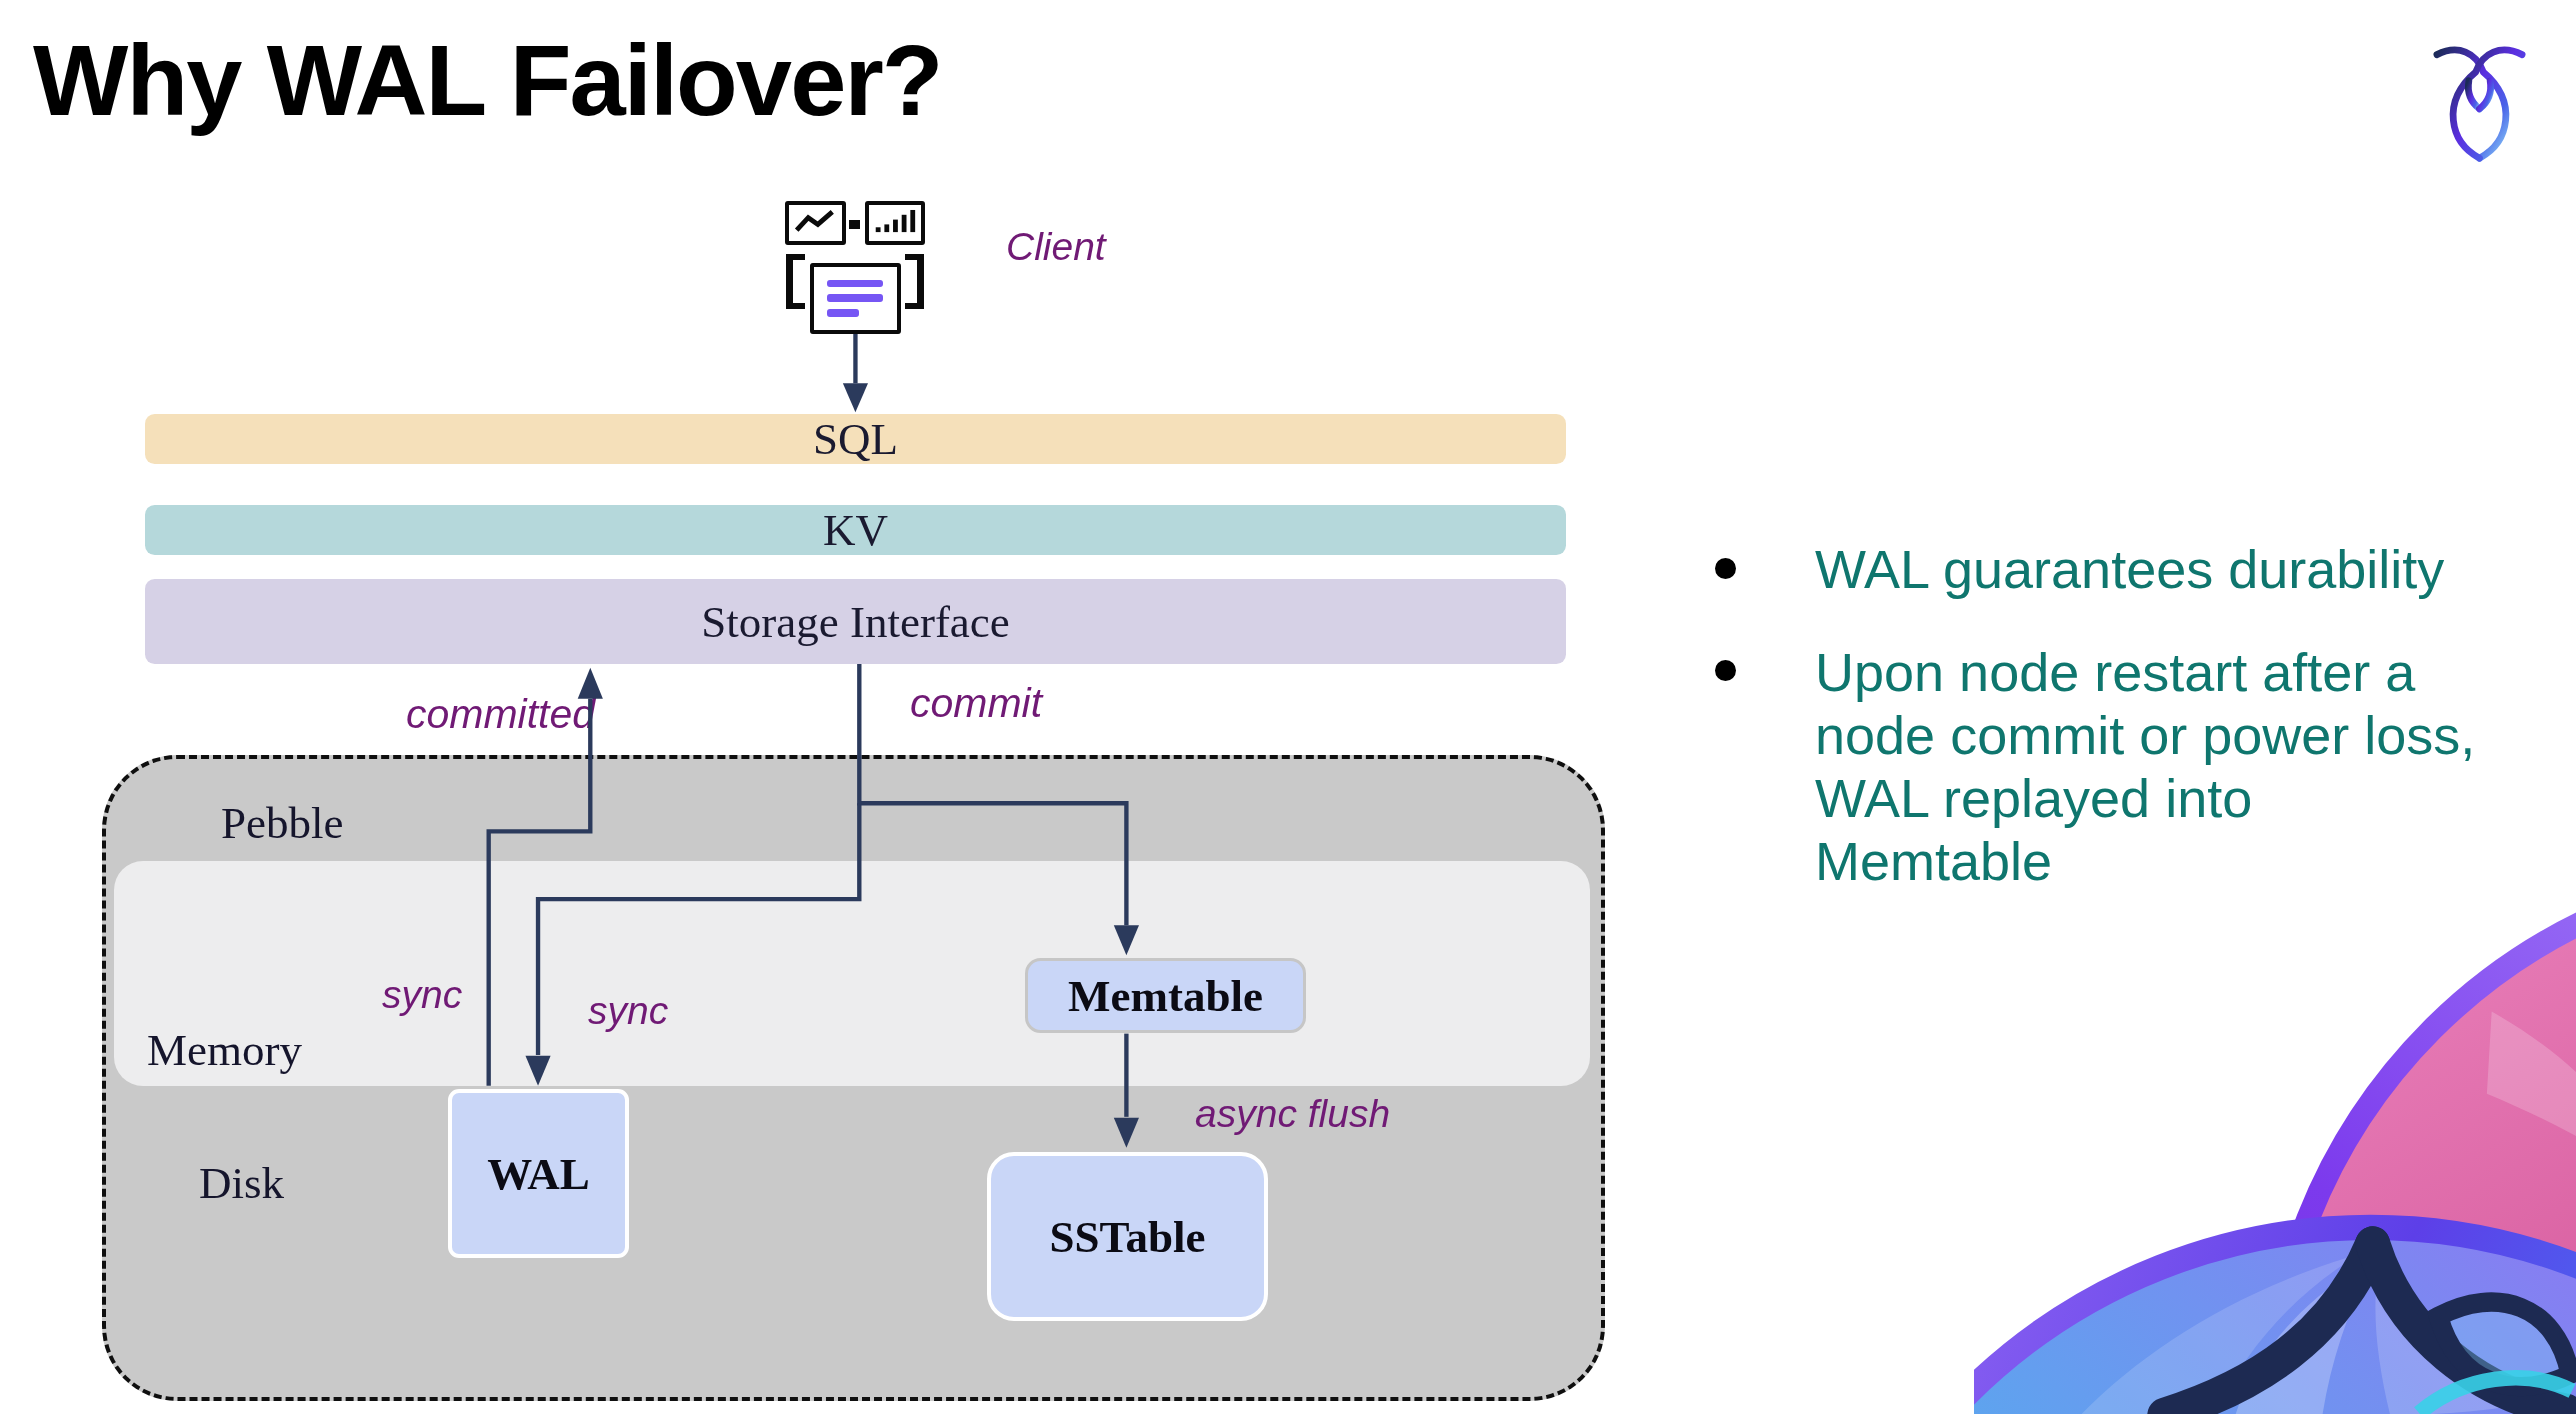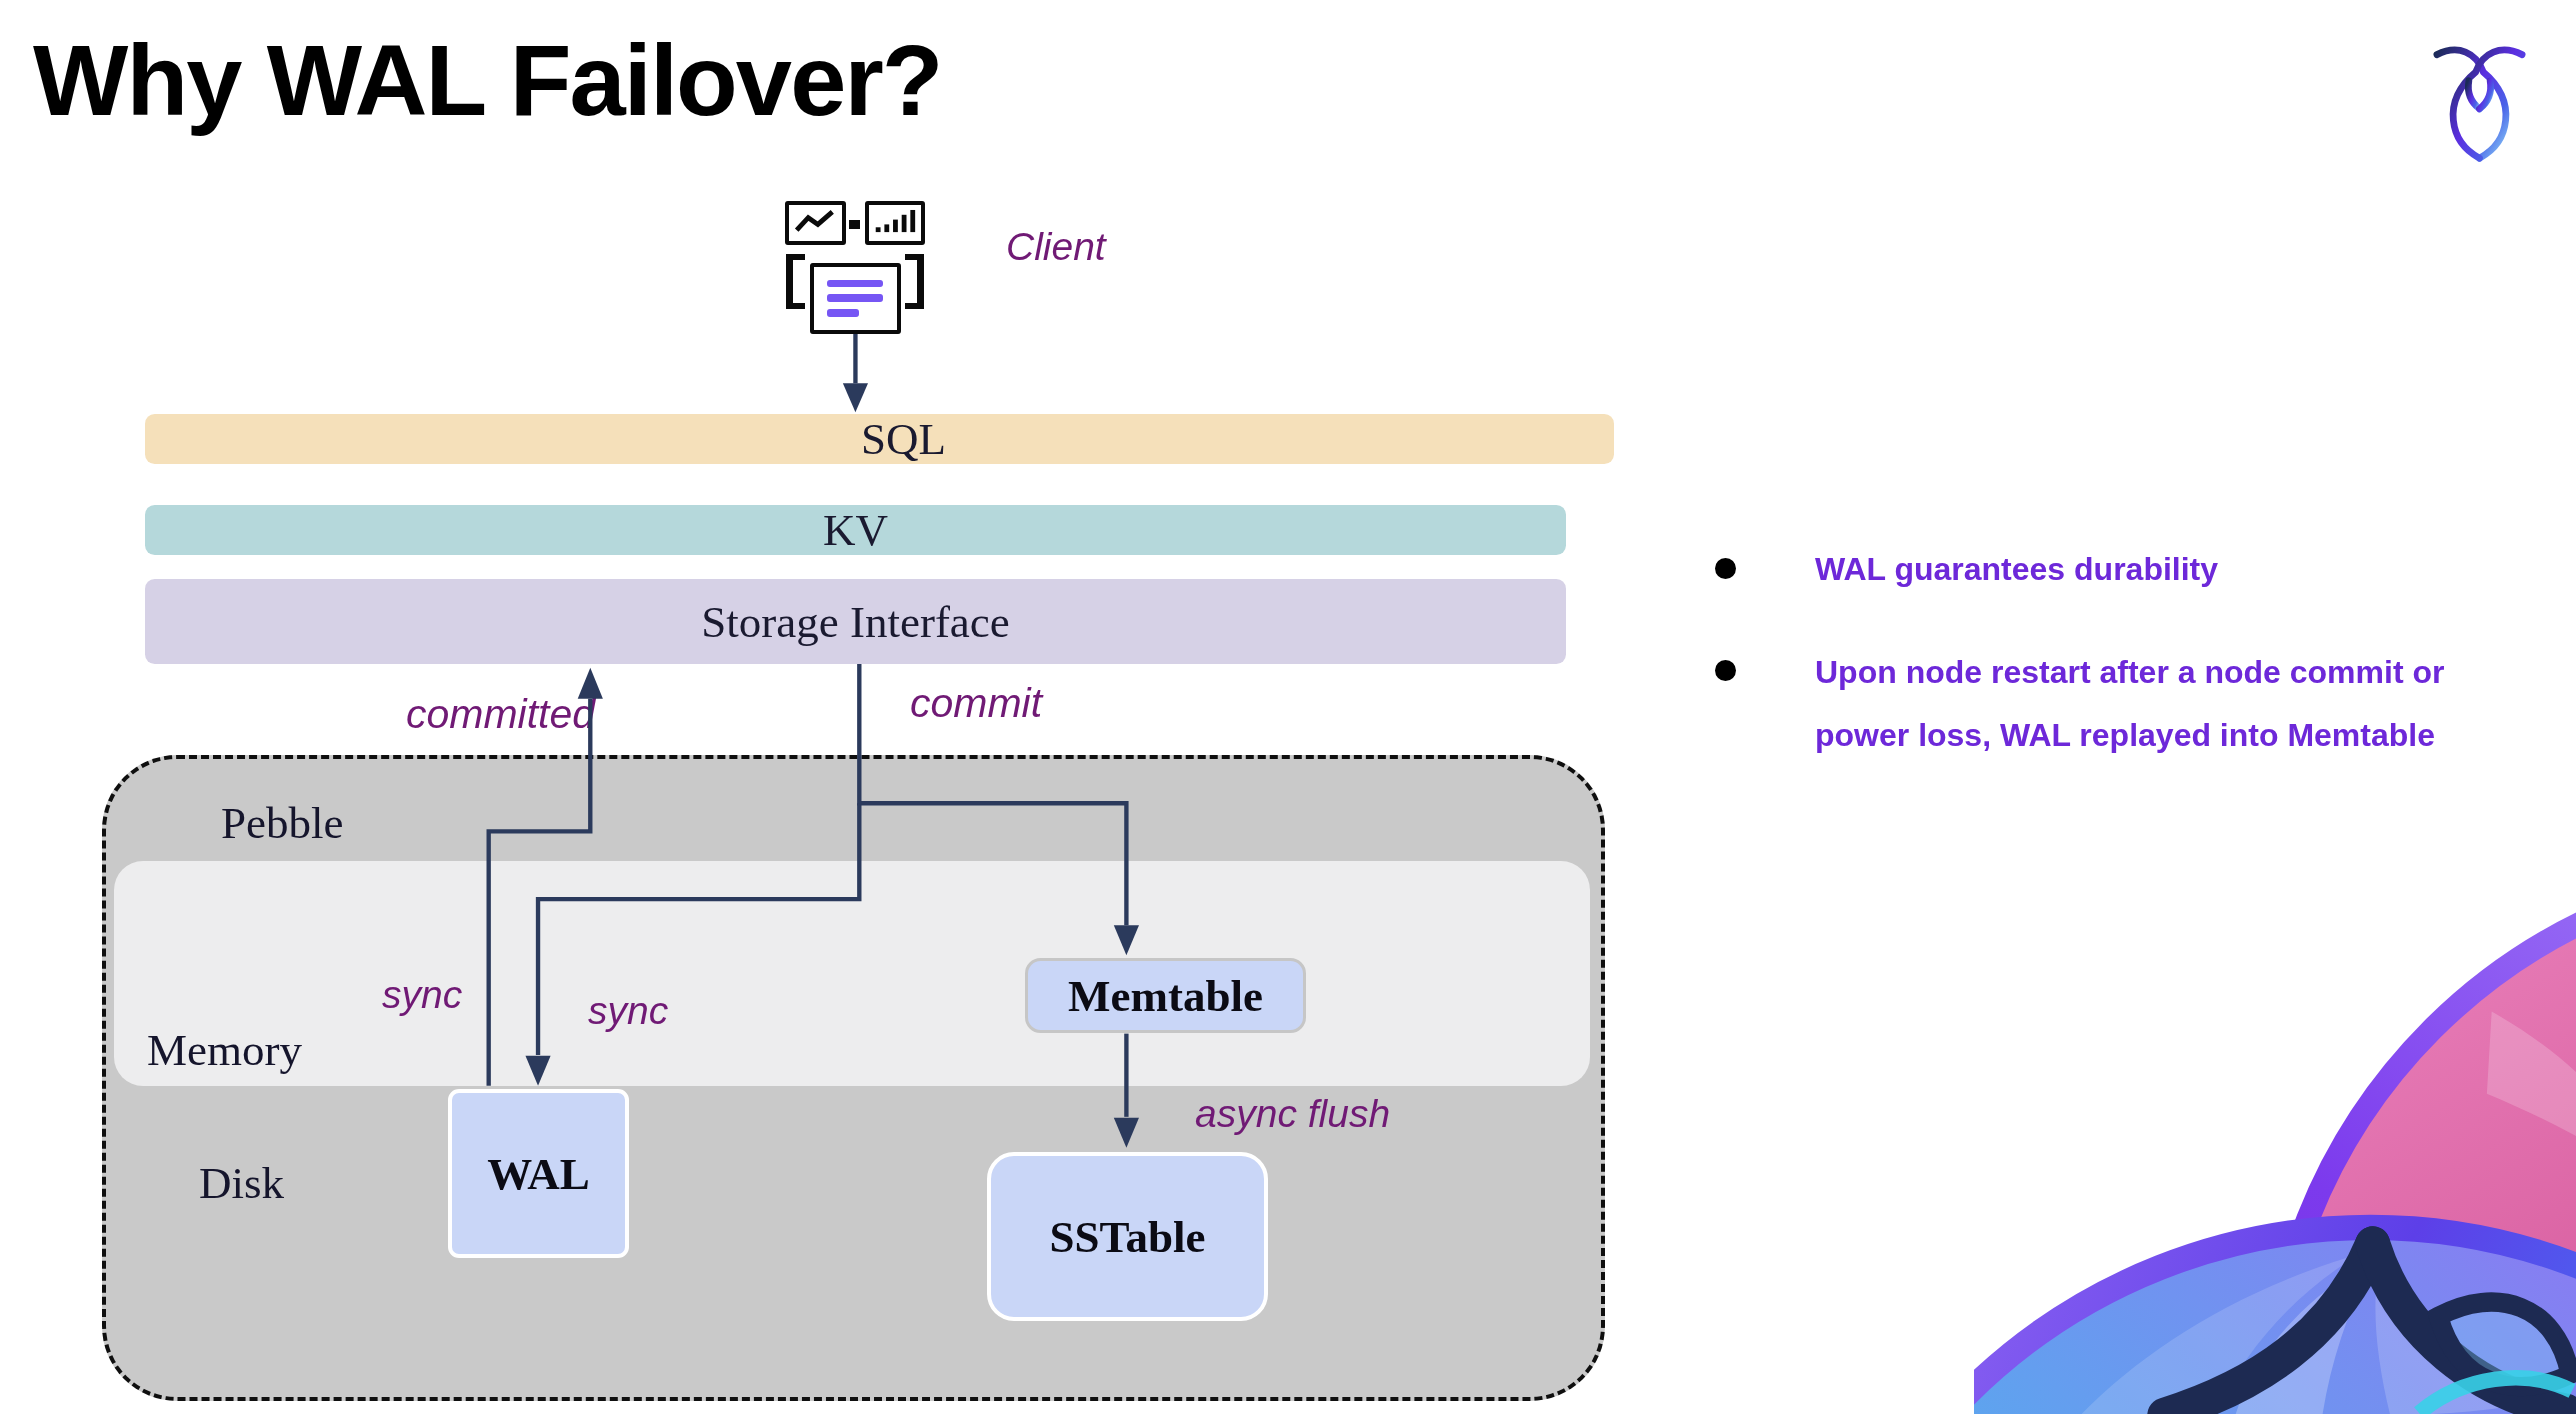--- a/index.html
+++ b/index.html
@@ -50,21 +50,21 @@
   }
   .node-wal{left:448px;top:1089px;width:181px;height:169px;border:4.8px solid #ffffff;border-radius:11px;font-size:45px;}
   .node-memtable{left:1025px;top:958px;width:281px;height:75px;border:3.9px solid #c6c6c6;border-radius:15.5px;font-size:45px;}
   .node-sstable{left:987px;top:1152px;width:281px;height:169px;border:4.8px solid #ffffff;border-radius:27px;font-size:45px;}
 
   .connectors{left:0;top:0;pointer-events:none;z-index:4;}
 
   
   .bullet-dot{width:21px;height:21px;border-radius:50%;background:#000;}
   .bullet-text{
-    font-size:32px;line-height:63px;color:#6d28d9;width:677px;font-weight:bold;
+    font-size:54px;line-height:63px;color:#0f766e;width:677px;
   }
   .bullet-text-1{width:697px;}
 
   .logo-svg{left:2431px;top:43px;}
   .brand-art{left:1974px;top:910px;}
 </style>
 </head>
 <body>
 
 <div class="slide">
@@ -115,21 +115,21 @@
   </div>
 
   <div class="abs doc-card" style="left:810px;top:263px;width:91px;height:71px;">
     <div class="doc-line" style="left:12.6px;top:12.6px;width:56px;height:7.7px;background:#7656F4;"></div>
     <div class="doc-line" style="left:12.6px;top:27px;width:56px;height:7.7px;background:#7656F4;"></div>
     <div class="doc-line" style="left:12.6px;top:42px;width:32px;height:7.7px;background:#7656F4;"></div>
   </div>
 
   <div class="abs edge-label" style="left:1006px;top:225px;">Client</div>
 
-  <div class="abs bar" style="top: 414px; height: 50px; background: rgb(245, 224, 186); padding-left: 48px;">
+  <div class="abs bar" style="top: 414px; height: 50px; background: rgb(245, 224, 186);">
     <span>SQL</span>
   </div>
   <div class="abs bar" style="top: 505px; height: 50px; background: rgb(181, 216, 219);">
     <span>KV</span>
   </div>
   <div class="abs bar" style="top: 579px; height: 85px; background: rgb(214, 209, 230);">
     <span>Storage Interface</span>
   </div>
 
   <div class="abs pebble" style="background: rgb(201, 201, 201);"></div>

